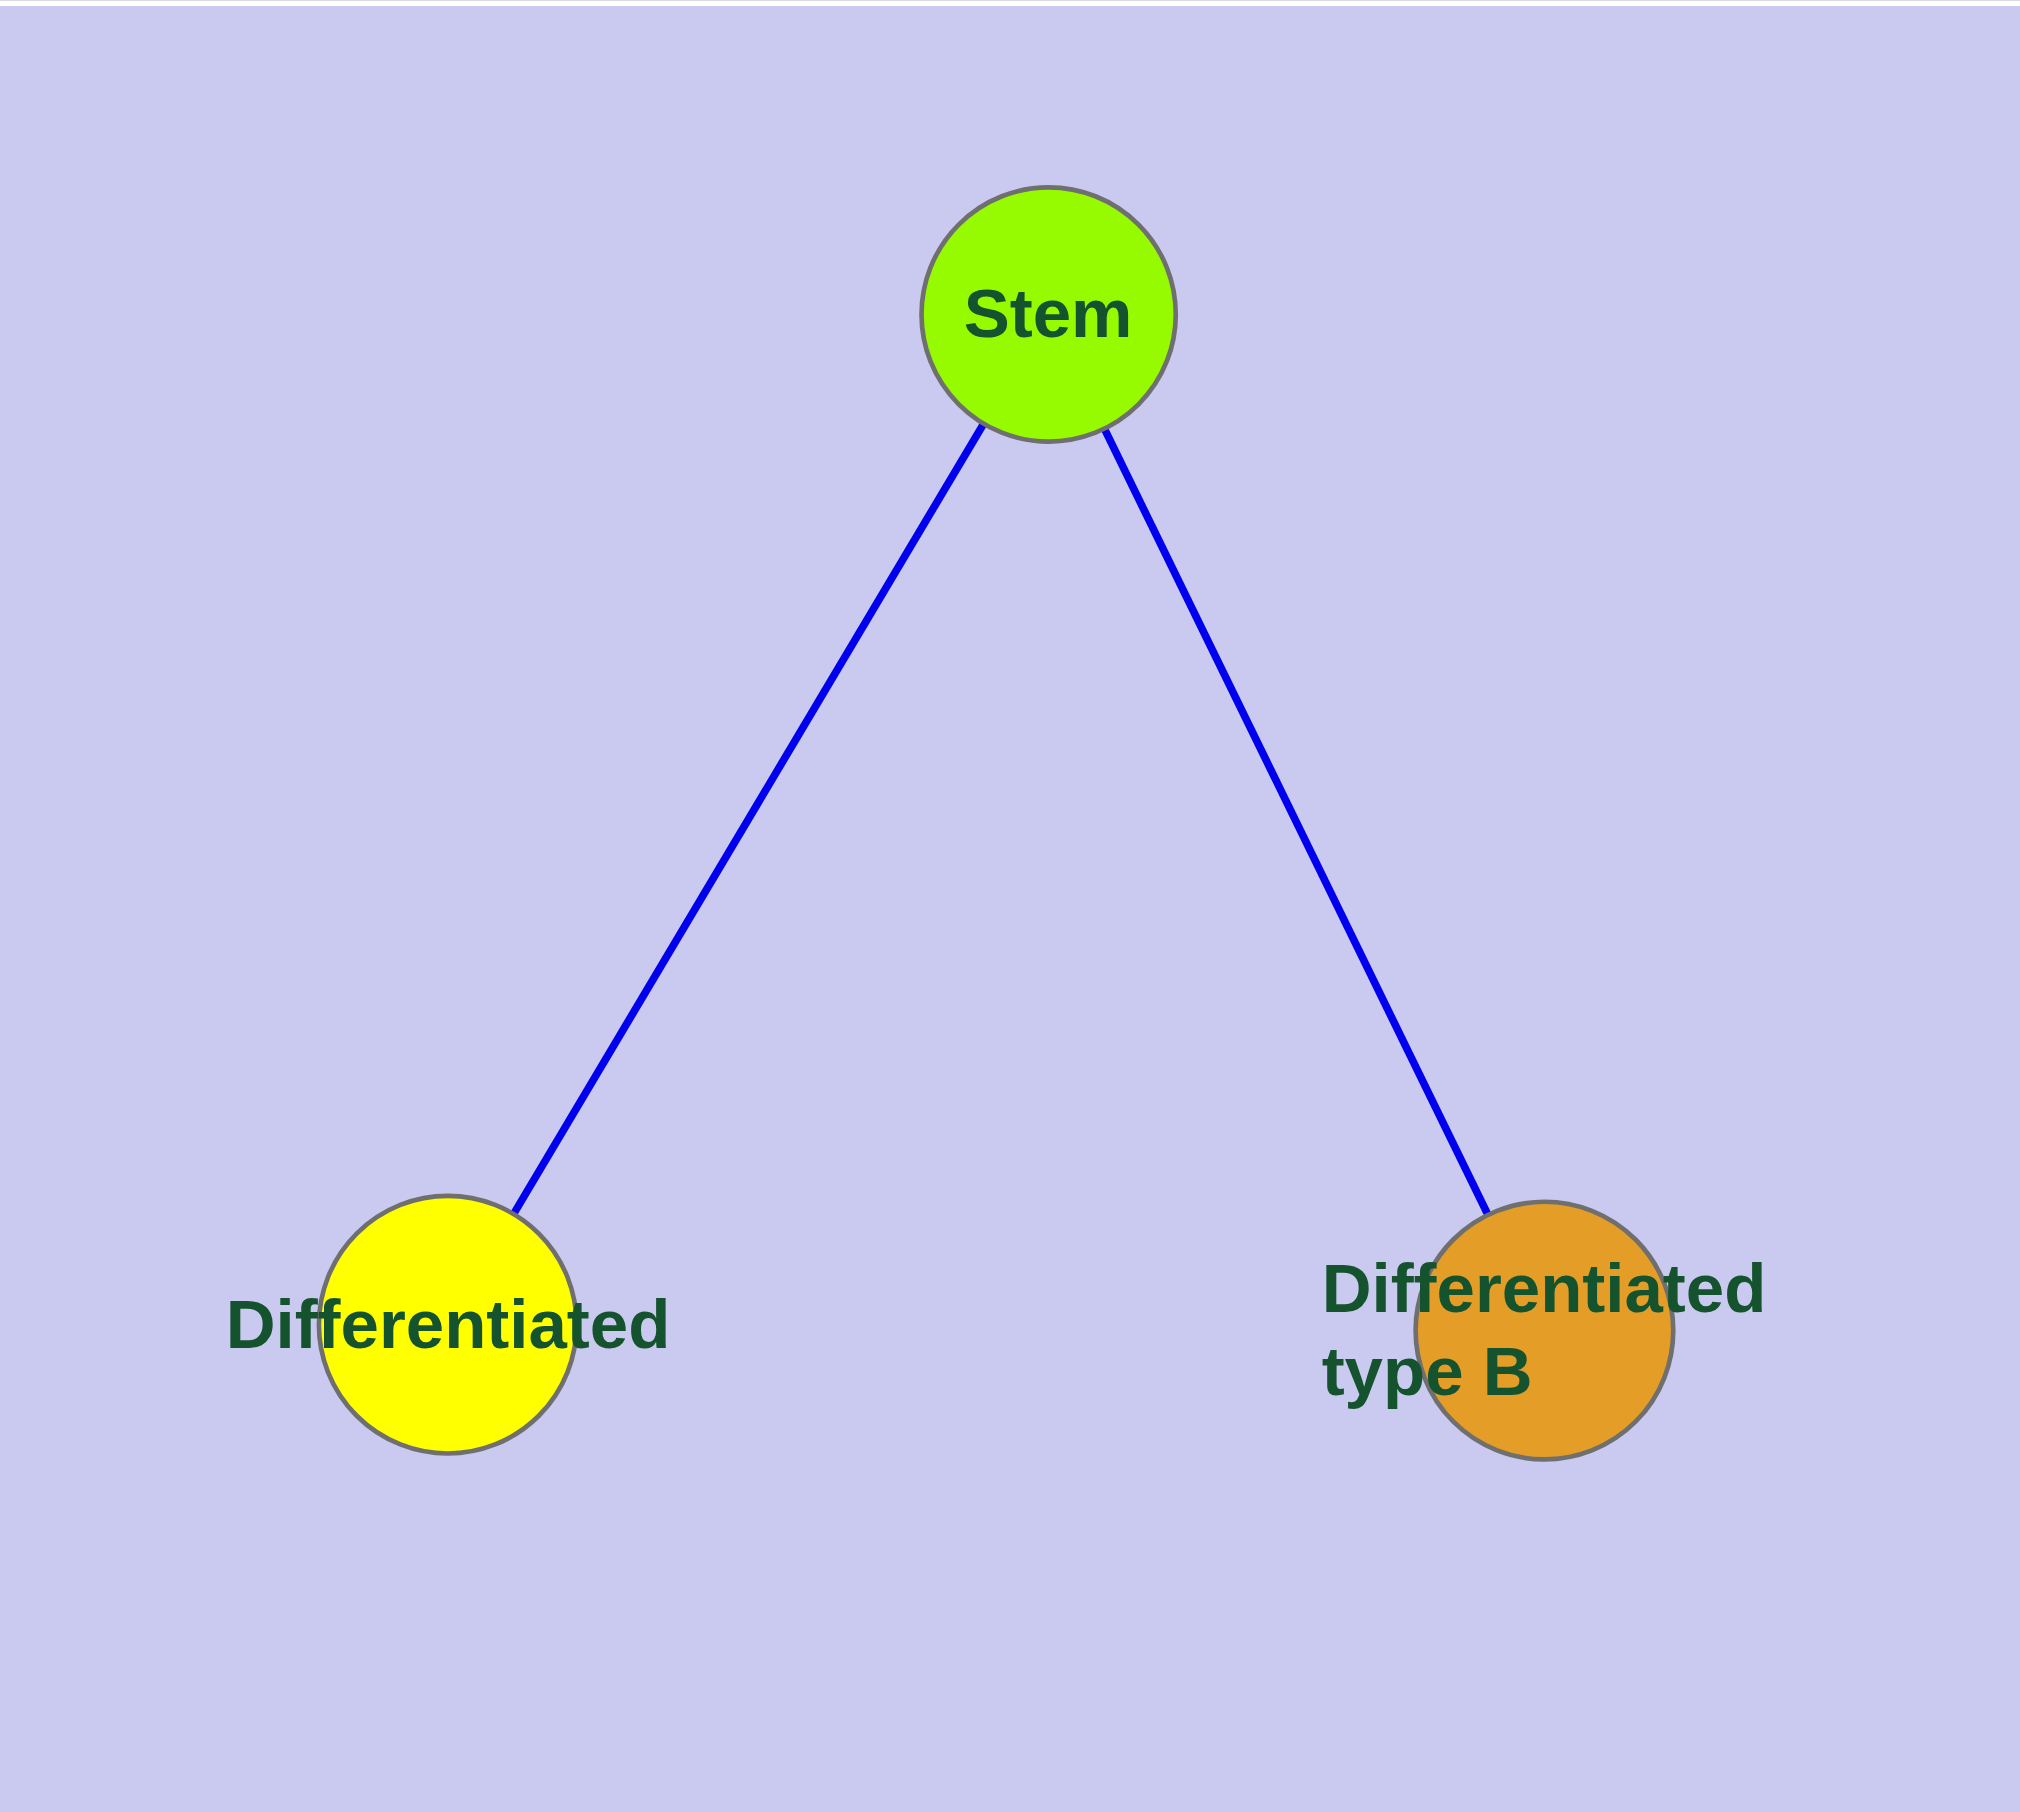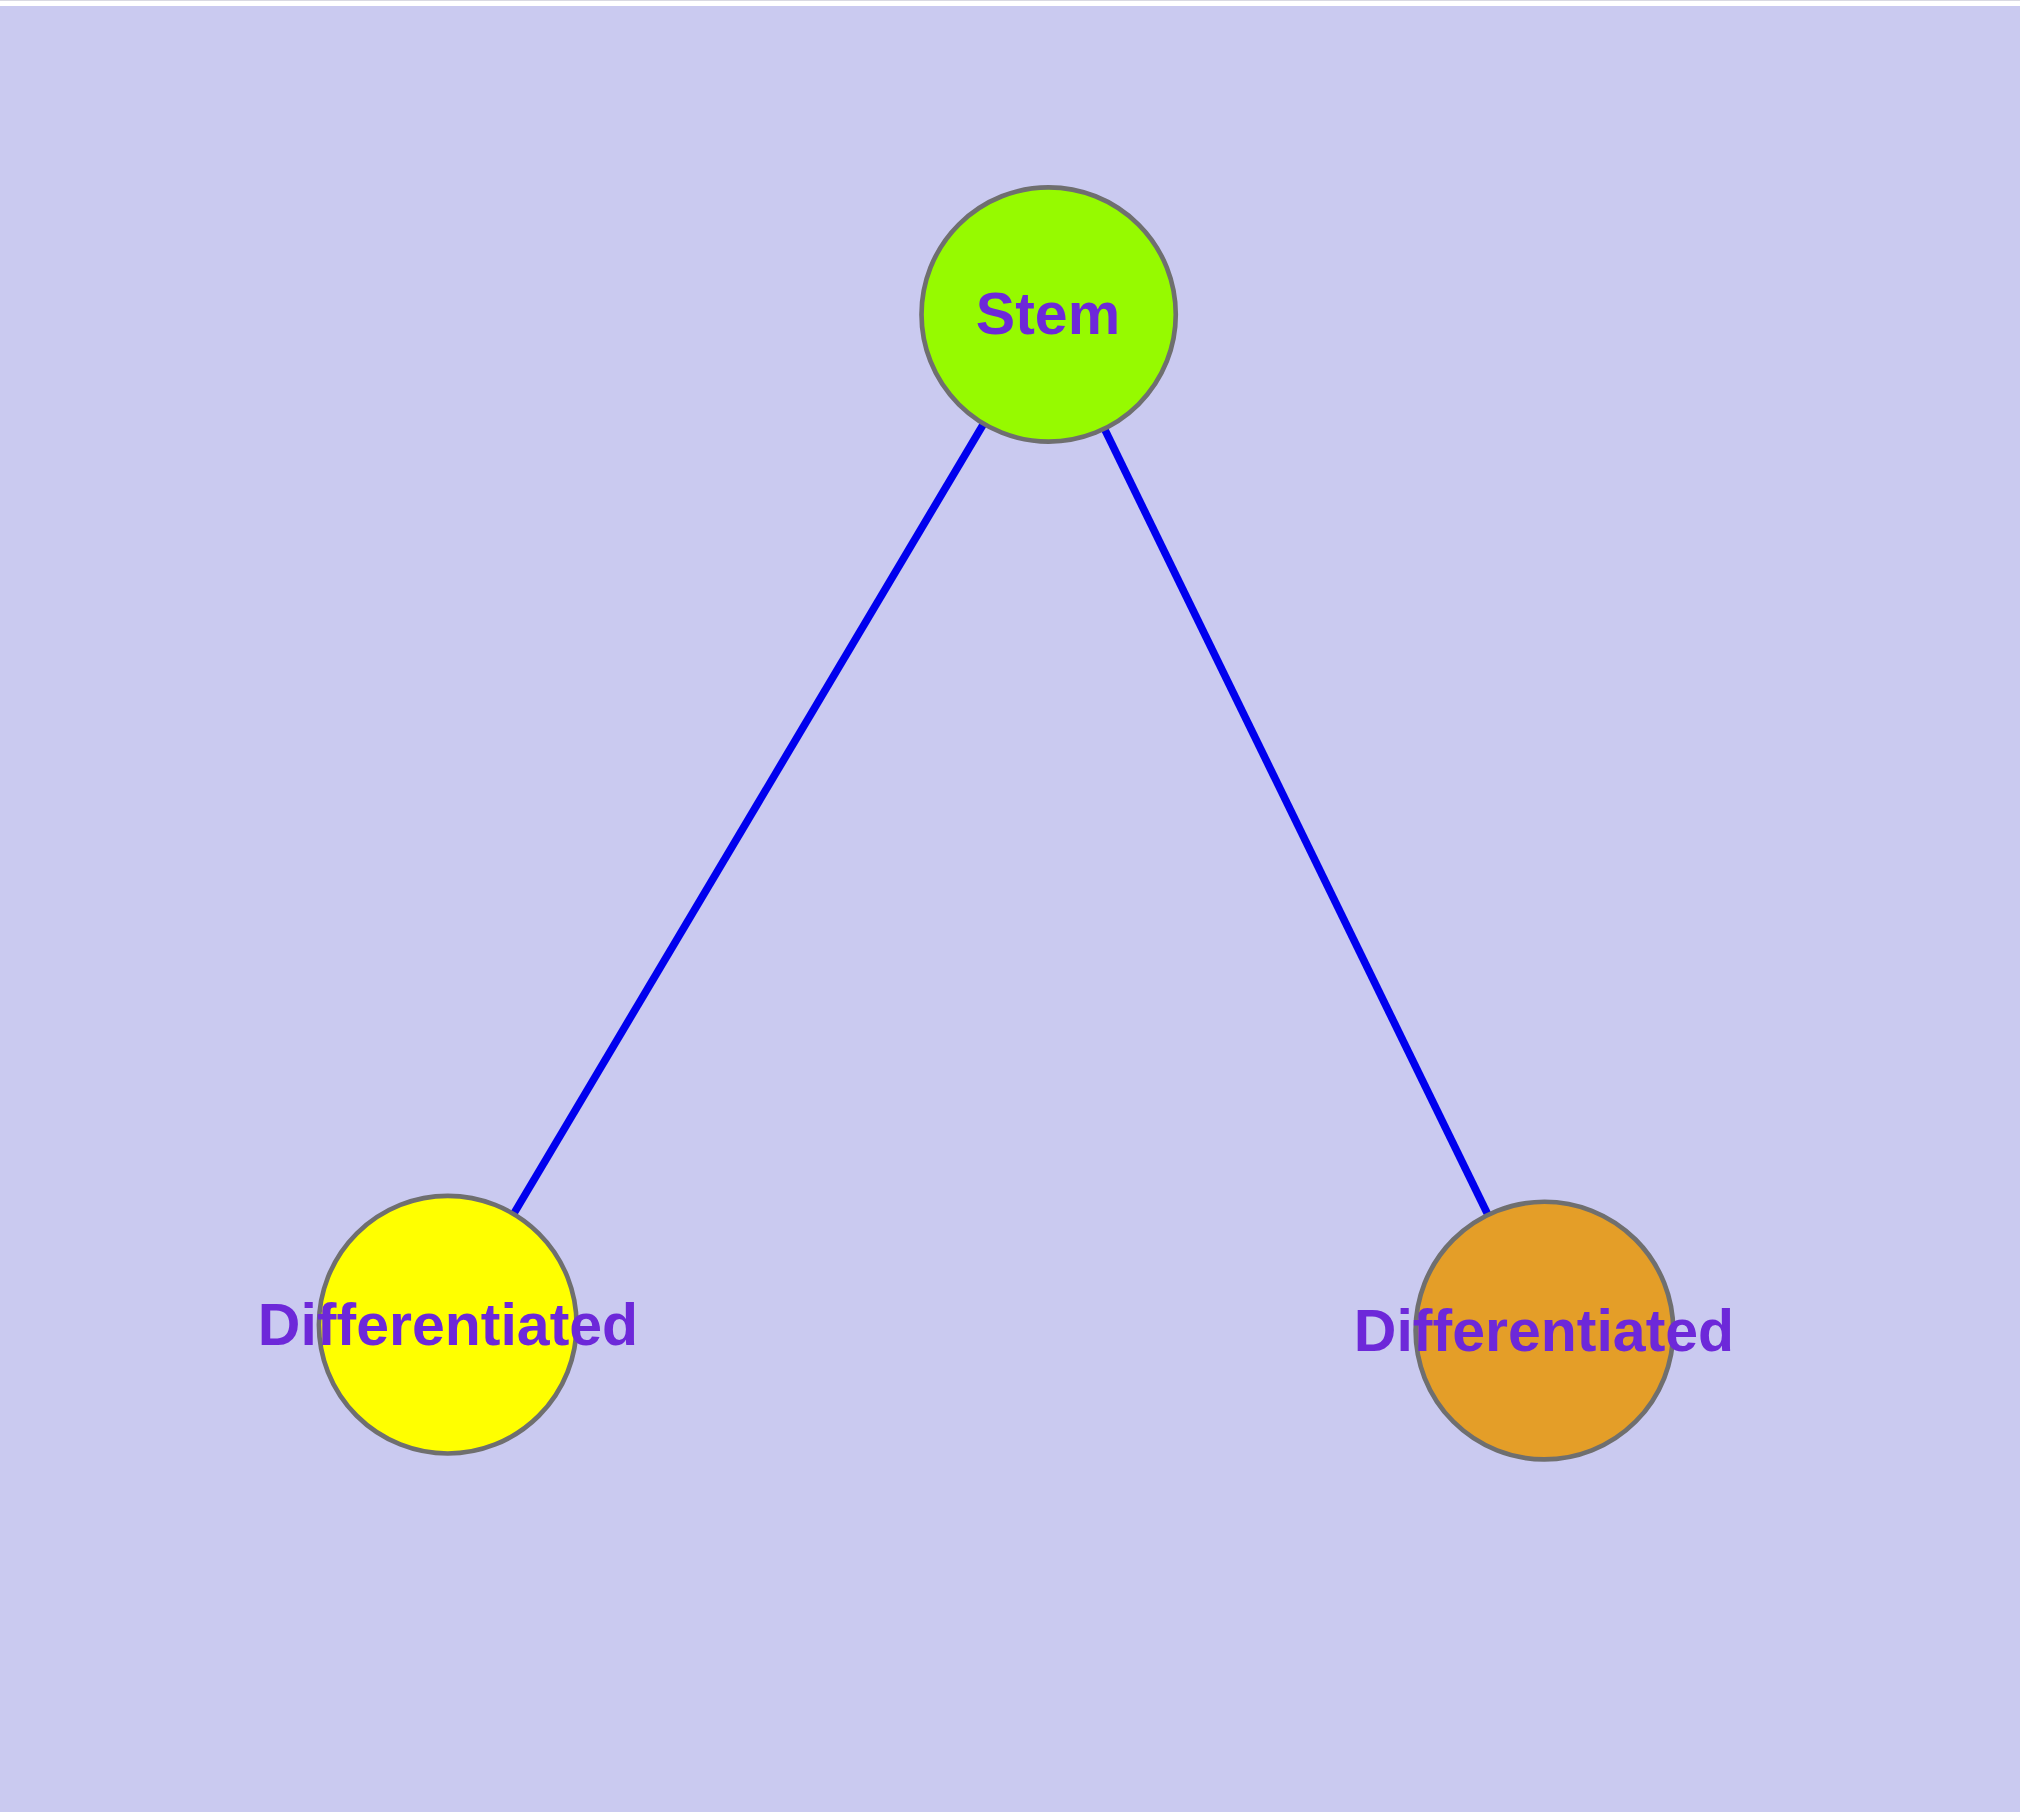--- a/index.html
+++ b/index.html
@@ -37,23 +37,23 @@
     width: 100%;
     height: 100%;
     z-index: 2;
     pointer-events: none;
   }
   .node-label {
     position: absolute;
     transform: translate(-50%, -50%);
     text-align: left;
     font-weight: bold;
-    font-size: 59px;
+    font-size: 69px;
     line-height: 1.2;
-    color: #6d28d9;
+    color: #14532d;
     white-space: nowrap;
     letter-spacing: 0px;
   }
   .label-line {
     display: block;
   }
 </style>
 </head>
 <body>
 
@@ -70,16 +70,17 @@
 
   <div class="labels-layer">
     <div class="node-label" style="left: 1048px; top: 314px;">
       <span class="label-line">Stem</span>
     </div>
     <div class="node-label" style="left: 448px; top: 1325px;">
       <span class="label-line">Differentiated</span>
     </div>
     <div class="node-label" style="left: 1544px; top: 1331px;">
       <span class="label-line">Differentiated</span>
+      <span class="label-line">type B</span>
     </div>
   </div>
 </div>
 
 
 </body></html>

